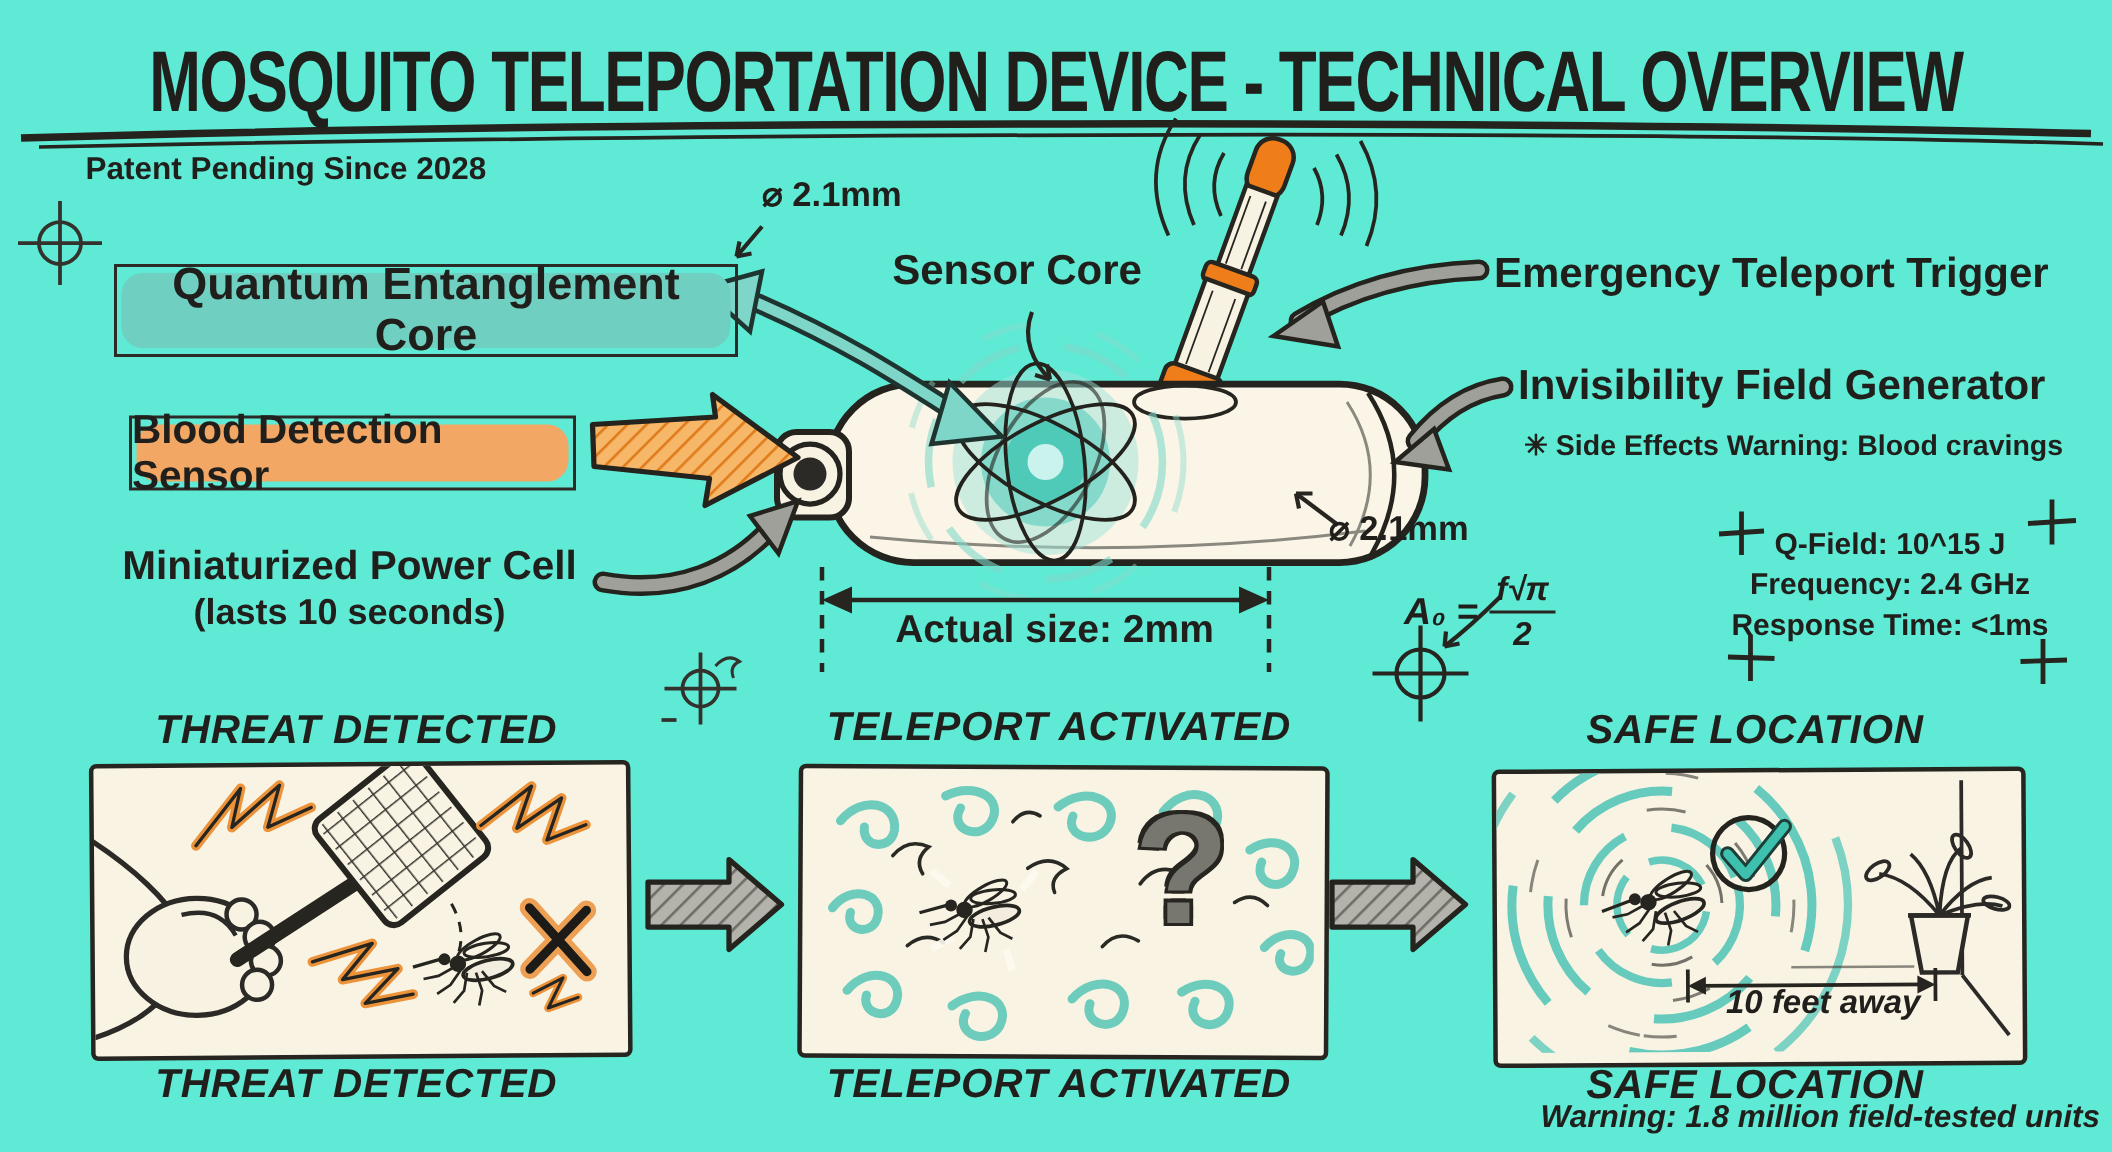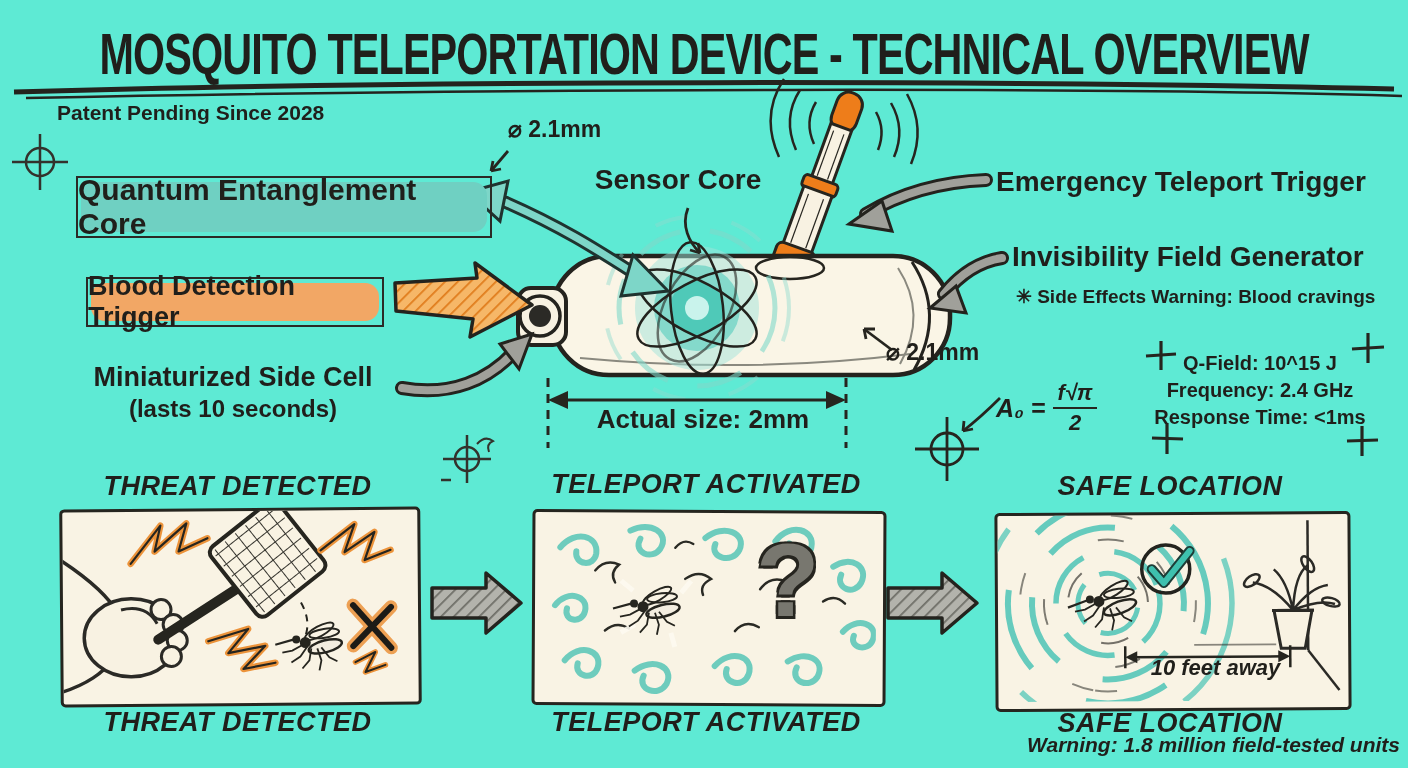--- a/index.html
+++ b/index.html
@@ -7,38 +7,38 @@
          font-family:Liberation Sans, sans-serif;color:#201f1b;}
   .abs{position:absolute;}
   .title{top:20px;left:50%;transform:translateX(-50%) scale(0.88,1.22);transform-origin:center top;
          font-size:47px;font-weight:bold;letter-spacing:-1px;white-space:nowrap;}
   .patent{left:57px;top:101px;font-size:21px;font-weight:bold;}
   .callout-box{border:2.5px solid #2b2a26;display:flex;align-items:center;justify-content:center;}
   .hl{position:absolute;inset:4px 3px;border-radius:14px;z-index:0;}
   .hl-teal{background:#6fd0c2;}
   .hl-orange{background:#f2a765;}
   .callout-box span{position:relative;z-index:1;font-weight:bold;}
-  .qec{left:76px;top:176px;width:412px;height:58px;}
+  .qec{left:76px;top:176px;width:412px;height:58px;text-align:center;}
   .qec span{font-size:30px;}
   .bds{left:86px;top:277px;width:294px;height:46px;}
   .bds span{font-size:27px;}
   .ctr{text-align:center;font-weight:bold;}
   .power1{left:66px;top:362px;width:334px;font-size:27px;}
   .power2{left:66px;top:395px;width:334px;font-size:24px;}
   .qcore-label{left:588px;top:164px;width:180px;font-size:28px;}
   .dia{font-size:23px;font-weight:bold;white-space:nowrap;}
   .dia-top{left:508px;top:116px;}
   .dia-right{left:886px;top:339px;}
   .actualsize{left:560px;top:404px;width:286px;font-size:26px;}
   .rlabel{font-weight:bold;font-size:28px;white-space:nowrap;}
   .emerg{left:996px;top:166px;}
   .invis{left:1012px;top:241px;}
   .sidefx{left:1016px;top:285px;font-size:19px;font-weight:bold;white-space:nowrap;}
   .spec{left:1140px;width:240px;text-align:center;font-size:20px;font-weight:bold;white-space:nowrap;}
-  .formula{left:996px;top:380px;display:flex;align-items:center;gap:8px;font-style:italic;font-weight:bold;}
+  .formula{left:936px;top:380px;display:flex;align-items:center;gap:8px;font-style:italic;font-weight:bold;}
   .formula .lhs{font-size:25px;}
   .frac{display:flex;flex-direction:column;align-items:center;}
   .frac .num{font-size:22px;padding:0 4px 1px 4px;border-bottom:2.5px solid #26251f;}
   .frac .den{font-size:22px;padding-top:1px;}
   .ptitle{font-size:27px;font-weight:bold;font-style:italic;text-align:center;letter-spacing:0.5px;white-space:nowrap;}
   .panel{position:absolute;background:#f9f3e4;border:3.5px solid #26251f;border-radius:5px;}
   .p1{left:60px;top:508px;width:355px;height:192px;transform:rotate(-0.45deg);}
   .p2{left:532px;top:510px;width:348px;height:190px;transform:rotate(0.3deg);}
   .p3{left:995px;top:512px;width:350px;height:193px;transform:rotate(-0.35deg);}
   .qmark{left:756px;top:521px;font-size:104px;font-weight:bold;color:#78776f;
@@ -206,23 +206,23 @@
 
   <div class="abs title">MOSQUITO TELEPORTATION DEVICE - TECHNICAL OVERVIEW</div>
   <div class="abs patent">Patent Pending Since 2028</div>
 
   <div class="abs callout-box qec">
     <div class="hl hl-teal"></div>
     <span>Quantum Entanglement Core</span>
   </div>
   <div class="abs callout-box bds">
     <div class="hl hl-orange"></div>
-    <span>Blood Detection Trigger</span>
-  </div>
-  <div class="abs ctr power1">Miniaturized Side Cell</div>
+    <span>Blood Detection Sensor</span>
+  </div>
+  <div class="abs ctr power1">Miniaturized Power Cell</div>
   <div class="abs ctr power2">(lasts 10 seconds)</div>
 
   <div class="abs ctr qcore-label">Sensor Core</div>
   <div class="abs dia dia-top">⌀ 2.1mm</div>
   <div class="abs dia dia-right">⌀ 2.1mm</div>
   <div class="abs ctr actualsize">Actual size: 2mm</div>
 
   <div class="abs rlabel emerg">Emergency Teleport Trigger</div>
   <div class="abs rlabel invis">Invisibility Field Generator</div>
   <div class="abs sidefx">✳ Side Effects Warning: Blood cravings</div>

